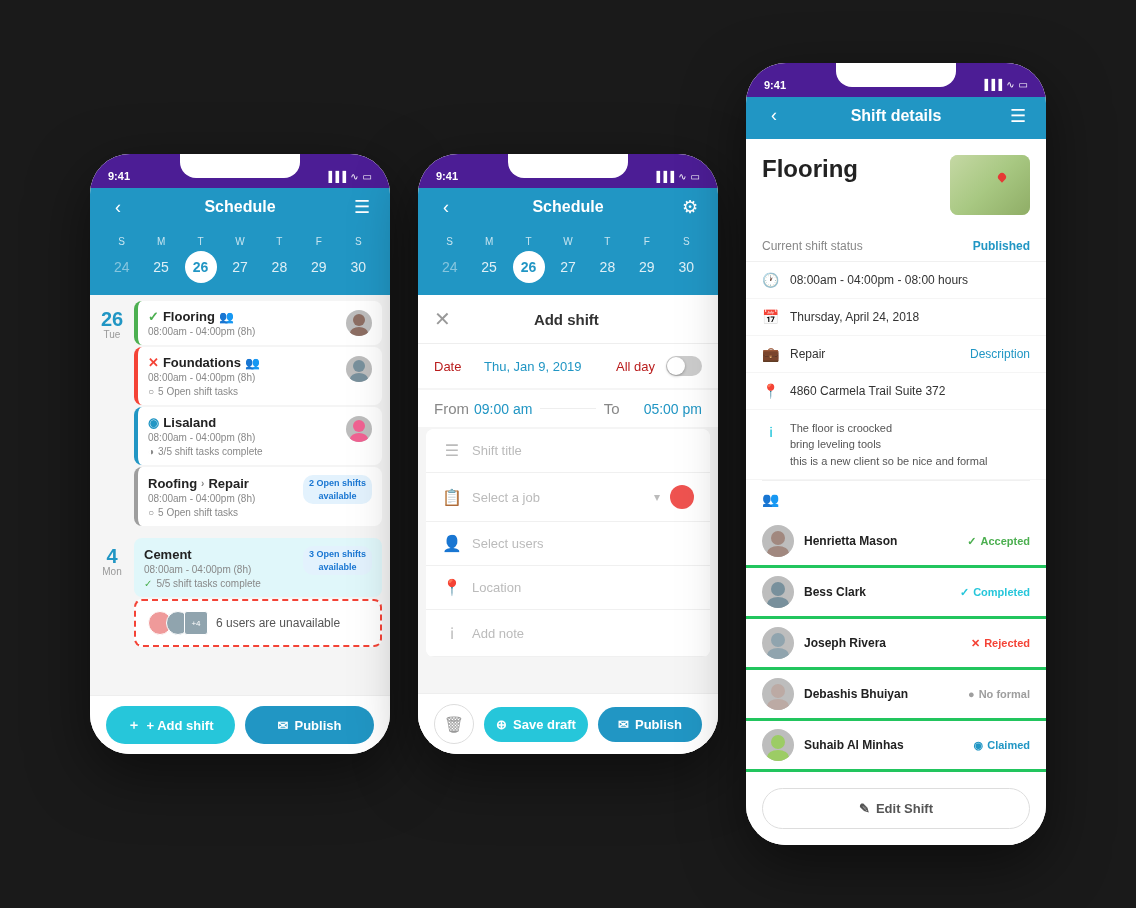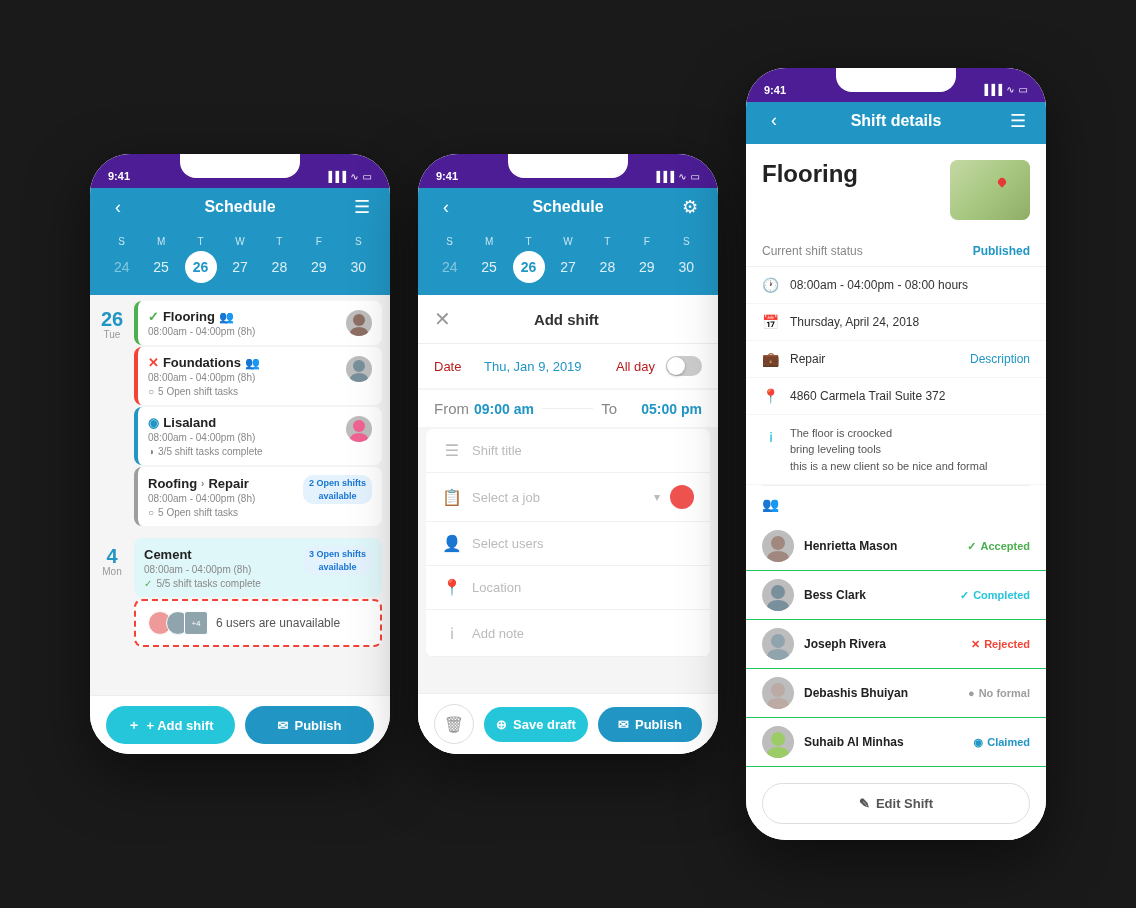--- a/index.html
+++ b/index.html
@@ -381,21 +381,21 @@
     }
     .time-row {
       display: flex;
       align-items: center;
       padding: 10px 16px;
       gap: 8px;
       background: #fff;
       margin-bottom: 2px;
     }
     .time-label { font-size: 15px; color: #888; width: 32px; }
-    .time-val { font-size: 14px; color: #2196c4; font-weight: 700; }
+    .time-val { font-size: 14px; color: #2196c4; font-weight: 400; }
     .time-sep { flex: 1; border-bottom: 1px solid #eee; }
     .total-hours-row {
       background: #f5f5f5;
       padding: 12px 16px;
       display: flex;
       justify-content: space-between;
       align-items: center;
       margin-bottom: 6px;
     }
     .total-hours-label { font-size: 14px; font-weight: 600; color: #333; }
@@ -534,21 +534,21 @@
     .detail-icon.teal { color: #00bcd4; }
     .detail-text { font-size: 12px; color: #333; flex: 1; font-weight: 500; }
     .detail-link { font-size: 12px; color: #2196c4; }
     .detail-note { font-size: 11px; color: #555; line-height: 1.5; }
 
     .assignee-row {
       padding: 8px 16px;
       display: flex;
       align-items: center;
       gap: 10px;
-      border-bottom: 1px solid #22c55e;
+      border-bottom: 3px solid #22c55e;
     }
     .assignee-avatar {
       width: 32px;
       height: 32px;
       border-radius: 50%;
       background: #bdbdbd;
       flex-shrink: 0;
       overflow: hidden;
     }
     .assignee-name {

